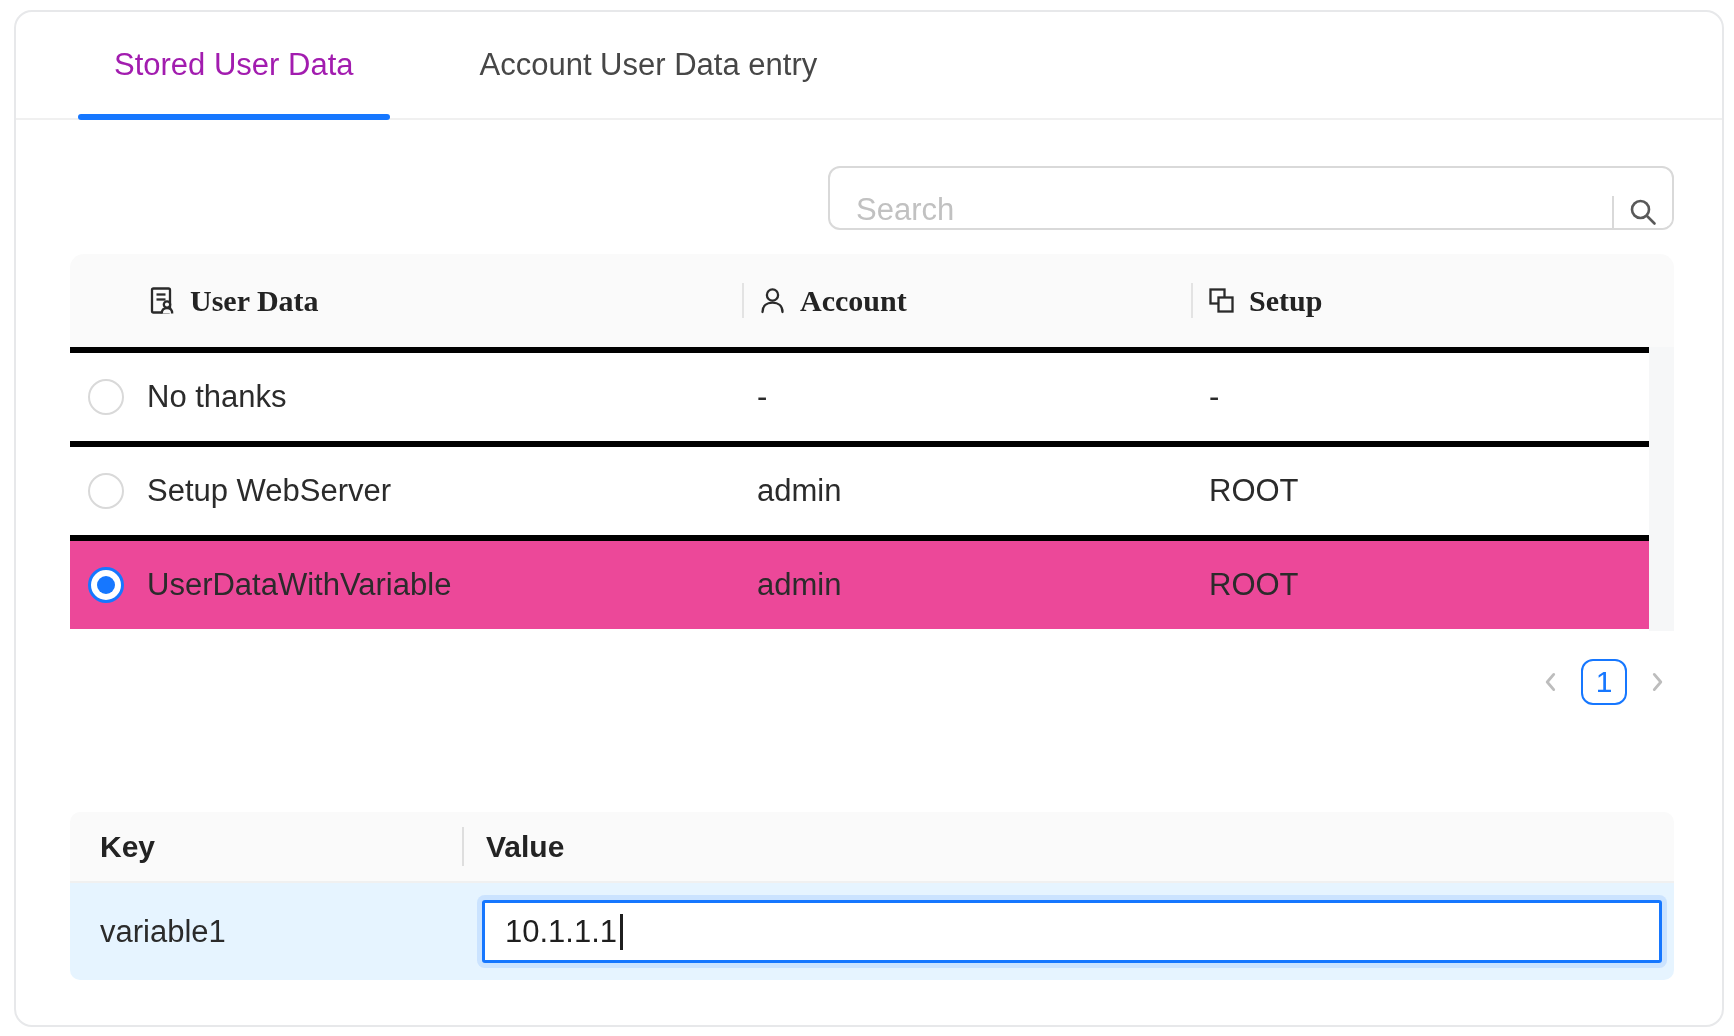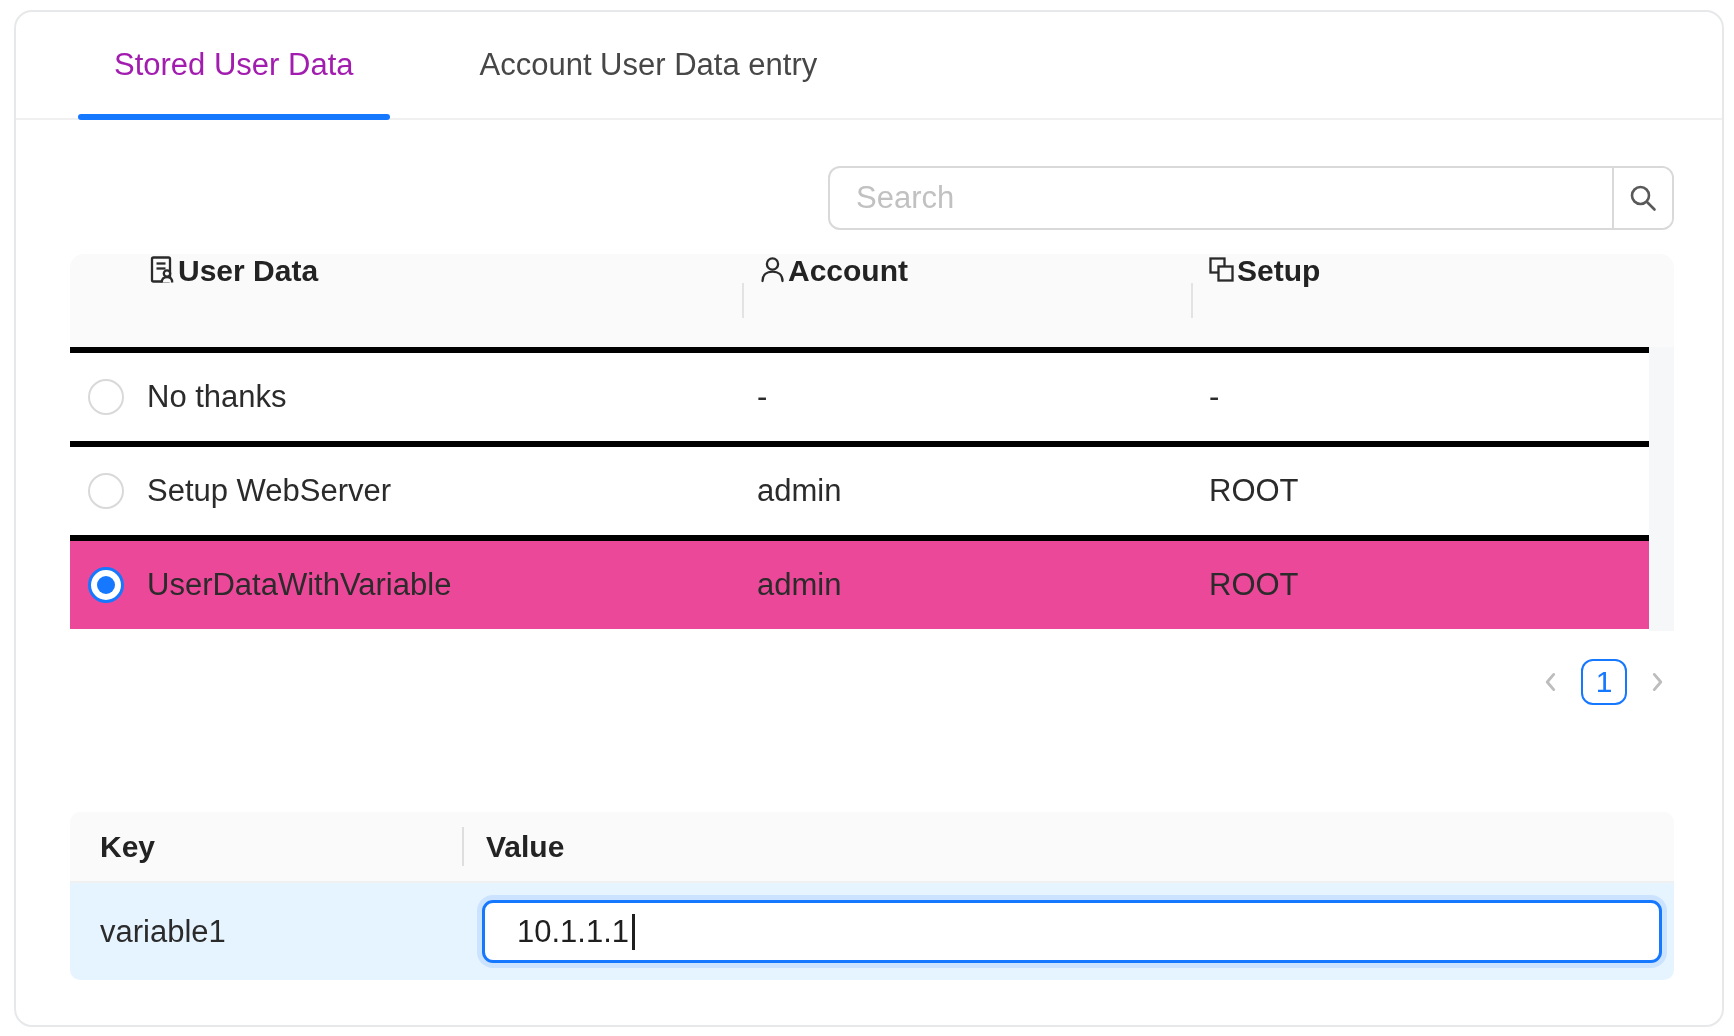--- a/index.html
+++ b/index.html
@@ -38,20 +38,21 @@
     height: 6px; background: #1677ff; border-radius: 3px;
   }
 
   
   .search-group {
     position: absolute; left: 812px; top: 154px;
     width: 846px; height: 64px;
     display: flex;
     border: 2px solid #d9d9d9; border-radius: 12px;
     background: #fff;
+    align-items: flex-end;
   }
   .search-input {
     flex: 1; border: none; outline: none;
     font-size: 31px; color: #262626;
     padding: 0 0 0 26px; background: transparent;
     border-radius: 12px 0 0 12px;
     font-family: "Liberation Sans", "DejaVu Sans", sans-serif;
   }
   .search-input::placeholder { color: #c1c1c1; }
   .search-btn {
@@ -68,21 +69,21 @@
   .t-header, .t-row {
     display: grid;
     grid-template-columns: 62px 610px 449px 483px;
     align-items: center;
   }
   .t-header {
     height: 93px; background: #fafafa;
     border-radius: 14px 14px 0 0;
     font-weight: 600; font-size: 30px; color: #232323;
   }
-  .t-header .hcell { position: relative; height: 100%; display: flex; padding-left: 15px; gap: 0; }
+  .t-header .hcell { position: relative; height: 100%; display: flex; align-items: center; padding-left: 15px; gap: 12px; font-family: Liberation Serif, serif; }
   .t-header .hcell.sep::before {
     content: ""; position: absolute; left: 0; top: 29px;
     width: 2px; height: 35px; background: #e3e3e3;
   }
   .t-header .hicon { display: flex; color: #2a2a2a; }
   .t-row {
     height: 94px; border-top: 6px solid #000000;
     font-size: 31px; color: #2b2b2b; background: #fff;
     cursor: pointer;
   }
@@ -132,23 +133,23 @@
   }
   .kv-row {
     height: 99px; background: #e6f4ff; border-top: 2px solid #f0f0f0;
     border-radius: 0 0 10px 10px;
     font-size: 31px; color: #2b2b2b;
   }
   .kv-key { padding-left: 30px; }
   .value-input {
     margin-left: 20px; width: 1180px; height: 63px;
     background: #fff;
-    border: 3px solid #1677ff; border-radius: 11px;
+    border: 3px solid #1677ff; border-radius: 3px;
     box-shadow: 0 0 0 5px rgba(22,119,255,0.13);
-    display: flex; align-items: center; padding-left: 32px;
+    display: flex; align-items: center; padding-left: 20px;
     font-size: 31px; color: #1f1f1f; cursor: text;
   }
   .caret {
     width: 3px; height: 36px; background: #1f1f1f;
     margin-left: 3px;
     animation: blink 1s steps(1) infinite;
   }
   @keyframes blink { 50% { opacity: 0; } }
 
   svg { display: block; }

